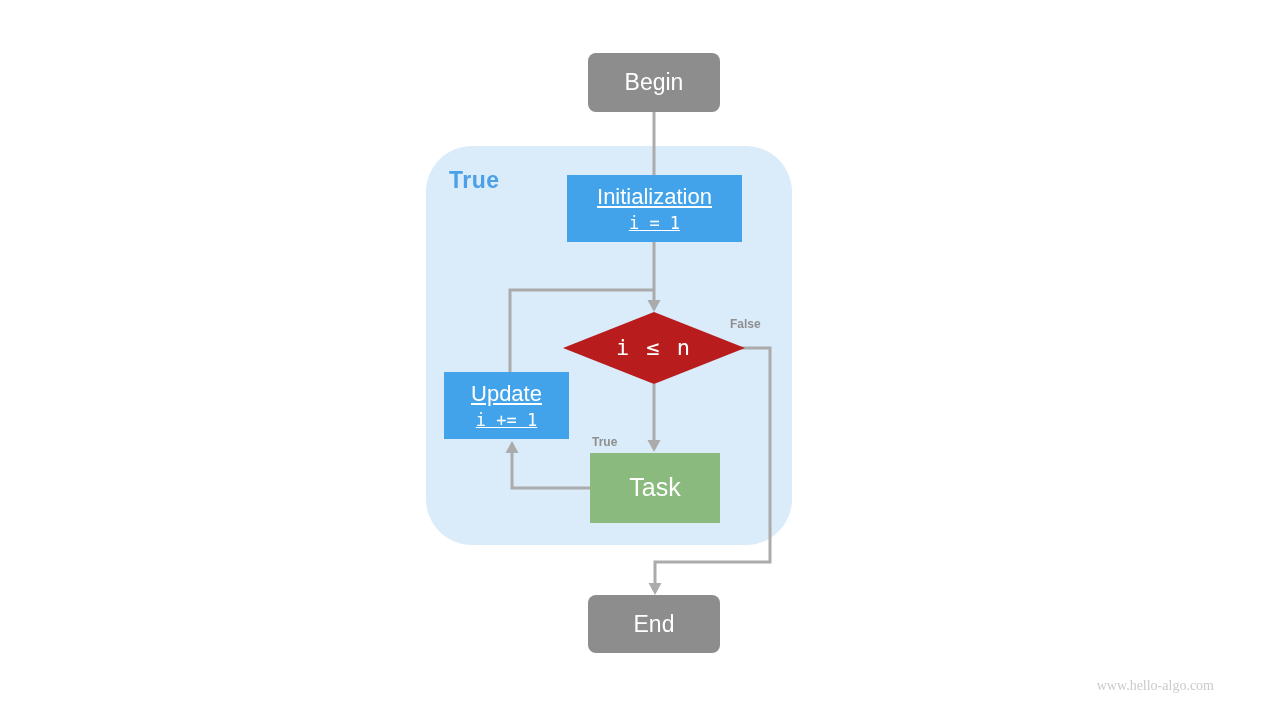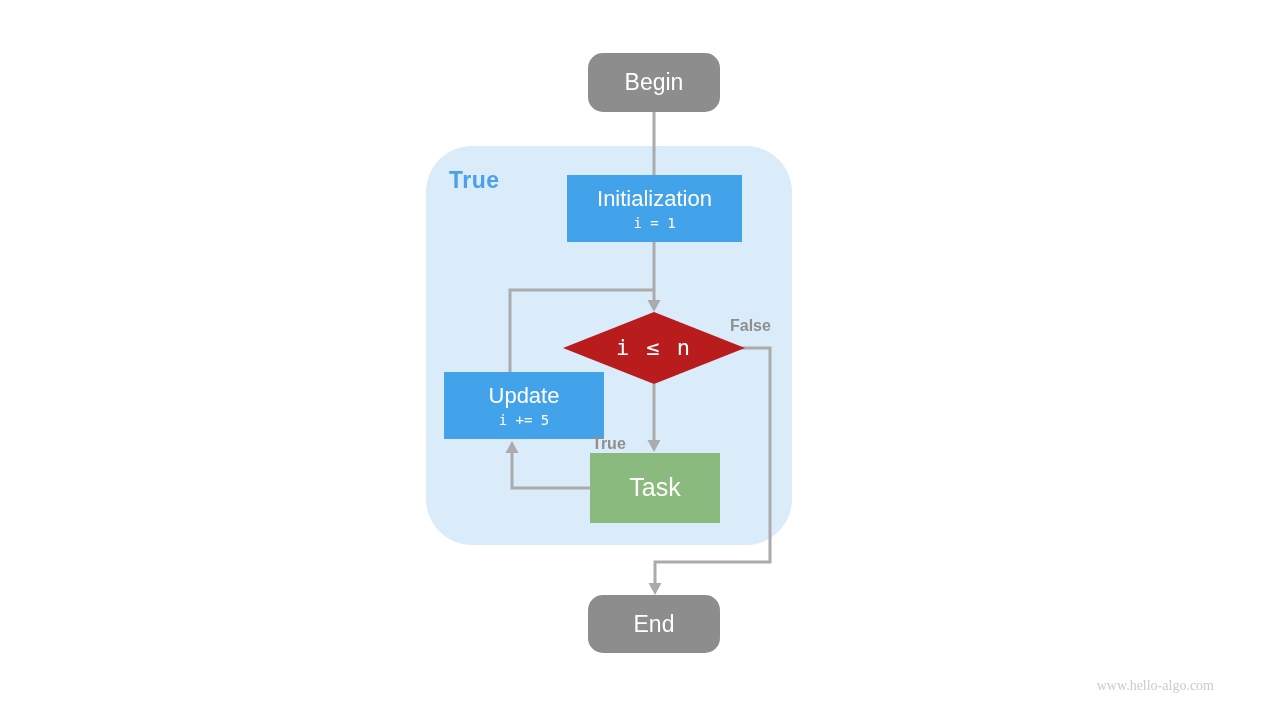--- a/index.html
+++ b/index.html
@@ -50,47 +50,47 @@
     align-items: center;
     justify-content: center;
     color: #ffffff;
     z-index: 3;
     text-align: center;
     line-height: 1.25;
   }
   .node .title { font-size: 22px; }
   .node .code {
     font-family: "DejaVu Sans Mono", "Liberation Mono", monospace;
-    font-size: 14px;
+    font-size: 17px;
     margin-top: 2px;
   }
   .gray-node {
     background: #8D8D8D;
-    border-radius: 15px;
+    border-radius: 8px;
     font-size: 23px;
   }
-  .blue-node { background: #42A3EB; }
+  .blue-node { background: #42A3EB; text-decoration: underline; }
   .green-node { background: #8BBA7E; font-size: 25px; }
 
   .node-begin { left: 588px; top: 53px;  width: 132px; height: 59px; }
   .node-end   { left: 588px; top: 595px; width: 132px; height: 58px; }
   .node-init  { left: 567px; top: 175px; width: 175px; height: 67px; }
-  .node-update{ left: 444px; top: 372px; width: 160px; height: 67px; }
+  .node-update{ left: 444px; top: 372px; width: 125px; height: 67px; }
   .node-task  { left: 590px; top: 453px; width: 130px; height: 70px; }
 
   .node-diamond {
     left: 563px; top: 312px; width: 182px; height: 72px;
     background: #b91c1c;
     clip-path: polygon(50% 0, 100% 50%, 50% 100%, 0 50%);
   }
   .node-diamond .code { font-size: 22px; letter-spacing: 2px; margin-top: 0; }
 
   .edge-label {
     position: absolute;
-    font-size: 16px;
+    font-size: 12px;
     font-weight: bold;
     color: #8F8F8F;
     z-index: 4;
   }
   .label-true  { left: 592px; top: 389px; margin-top: 46px; }
   .label-false { left: 730px; top: 317px; }
 
   .watermark {
     position: absolute;
     right: 66px;
@@ -135,21 +135,21 @@
     <span class="title">Initialization</span>
     <span class="code">i = 1</span>
   </div>
 
   <div class="node node-diamond">
     <span class="code">i ≤ n</span>
   </div>
 
   <div class="node blue-node node-update">
     <span class="title">Update</span>
-    <span class="code">i += 5</span>
+    <span class="code">i += 1</span>
   </div>
 
   <div class="node gray-node node-end">
     <span class="label">End</span>
   </div>
 
   <div class="node green-node node-task">
     <span class="label">Task</span>
   </div>
 

